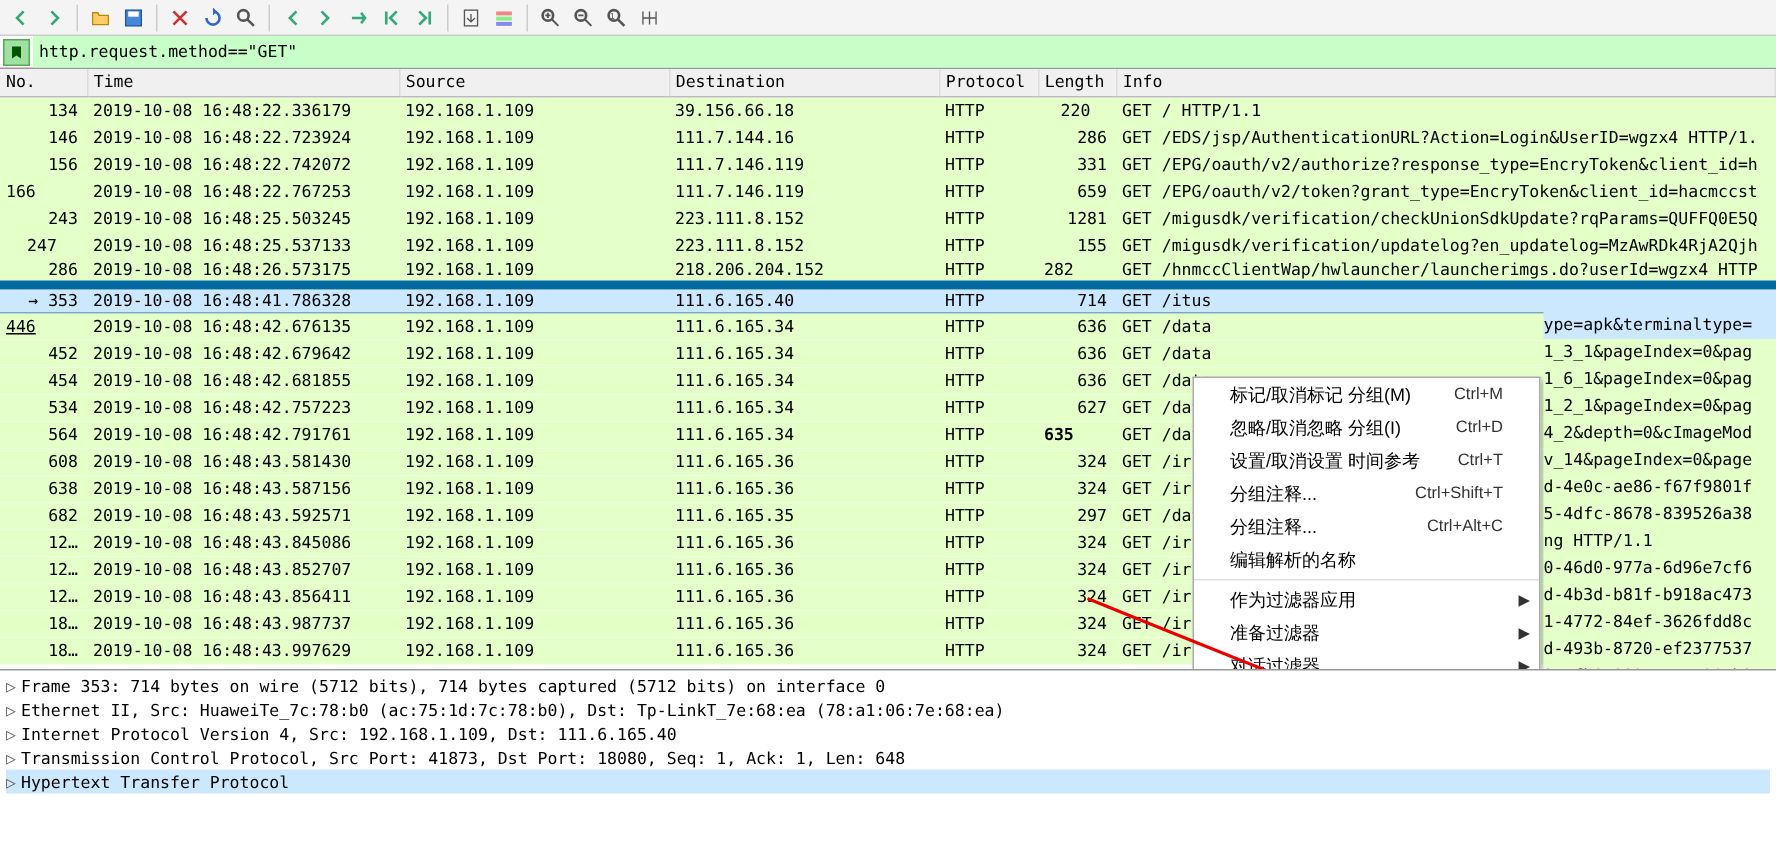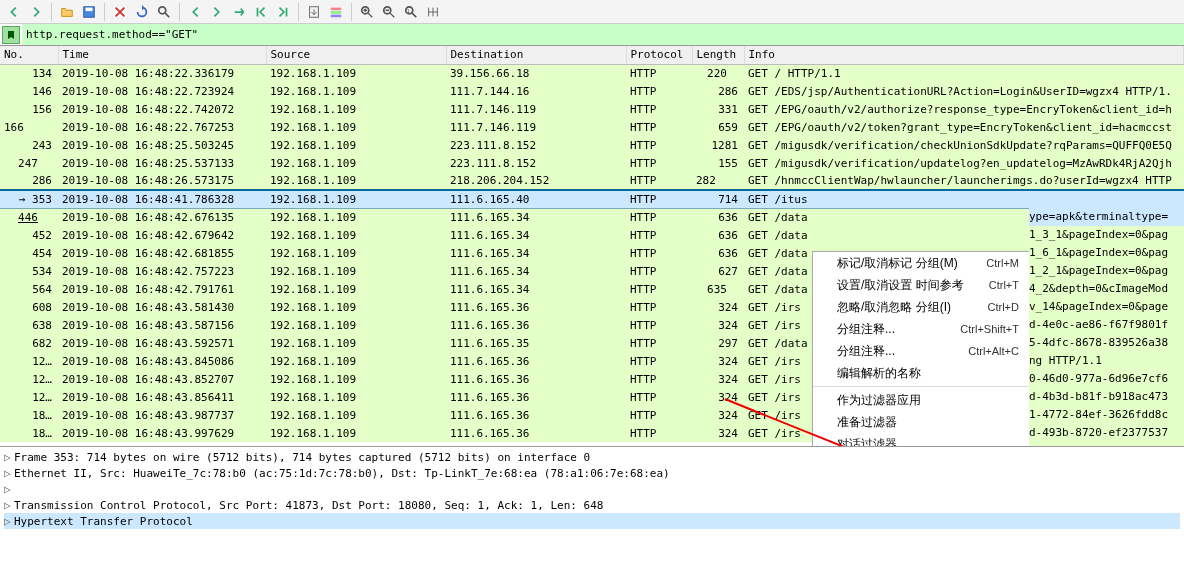--- a/index.html
+++ b/index.html
@@ -8,26 +8,26 @@
   .toolbar .tbtn { width: 20px; height: 20px; display:flex; align-items:center; justify-content:center; }
   .toolbar .sep { width: 1px; height: 18px; background: #ccc; margin: 0 3px; }
   .tbtn svg { width:14px; height:14px; }
   .filter-bar { display:flex; align-items:center; height: 22px; border-bottom: 1px solid #999; background:#fff; }
   .filter-ok { width: 18px; height: 18px; margin: 0 2px; background: #a0e0a0; border: 1px solid #5a5; display:flex;align-items:center;justify-content:center; }
   .filter-input { flex:1; background:#c8ffc8; border:none; font: inherit; padding: 2px 4px; height:100%; outline:none; }
   .packet-list { height: 400px; overflow: hidden; position:relative; }
   table.packets { width: 100%; border-collapse: collapse; table-layout: fixed; }
   table.packets th { background:#f0f0f0; text-align:left; font-weight:normal; padding:1px 4px; border-right:1px solid #ddd; border-bottom:1px solid #bbb; height:18px; }
   table.packets td { padding:1px 4px; white-space:nowrap; overflow:hidden; height:18px; background:#e4ffc7; }
-  tr.selected td { background:#cce8ff !important; border-top:2px solid #0369a1; border-bottom:1px solid #7ab; }
+  tr.selected td { background:#cce8ff !important; border-top:6px solid #0369a1; border-bottom:1px solid #7ab; }
   .details { border-top:1px solid #999; padding:2px 4px; }
   .details .line { white-space:nowrap; height:16px; display:flex; align-items:center; }
   .details .tri { display:inline-block; width:10px; color:#666; }
   .details .sel { background:#cce8ff; }
-  .ctxmenu { position:absolute; top:205px; left:795px; width:232px; background:#fff; border:1px solid #aaa; box-shadow:2px 2px 4px rgba(0,0,0,0.25); font-family:"Microsoft YaHei","SimSun",sans-serif; font-size:12px;margin-left:17px; }
+  .ctxmenu { position:absolute; top:205px; left:795px; width:232px; background:#fff; border:1px solid #aaa; box-shadow:2px 2px 4px rgba(0,0,0,0.25); font-family:"Microsoft YaHei","SimSun",sans-serif; font-size:12px; }
   .ctxmenu .mitem { display:flex; align-items:center; height:22px; padding:0 24px 0 24px; position:relative; }
   .ctxmenu .mitem .shortcut { margin-left:auto; color:#333; font-size:11px; }
   .ctxmenu .mitem .sub { position:absolute; right:6px; font-size:10px; color:#333; }
   .ctxmenu hr { border:none; border-top:1px solid #ddd; margin:2px 0; }
   .red-arrow { position:absolute; pointer-events:none; }
   .watermark { position:absolute; right:6px; bottom:60px; color:#bbb; font-family:sans-serif; font-size:11px; }
 </style>
 </head>
 <body>
 
@@ -237,21 +237,21 @@
         <tr class="selected">
           <td style="text-align: right; padding-right: 6px;">→  353</td>
           <td>2019-10-08 16:48:41.786328</td>
           <td>192.168.1.109</td>
           <td>111.6.165.40</td>
           <td>HTTP</td>
           <td style="text-align: right; padding-right: 6px;">  714</td>
           <td style="position: relative;">GET /itus</td>
         </tr>
         <tr>
-          <td style="text-align: center; padding-right: 6px; text-decoration: underline;"> 446</td>
+          <td style="text-align: left; padding-right: 6px; text-decoration: underline;"> 446</td>
           <td>2019-10-08 16:48:42.676135</td>
           <td>192.168.1.109</td>
           <td>111.6.165.34</td>
           <td>HTTP</td>
           <td style="text-align: right; padding-right: 6px;">  636</td>
           <td style="position: relative;">GET /data</td>
         </tr>
         <tr>
           <td style="text-align: right; padding-right: 6px;"> 452</td>
           <td>2019-10-08 16:48:42.679642</td>
@@ -278,21 +278,21 @@
           <td>HTTP</td>
           <td style="text-align: right; padding-right: 6px;">  627</td>
           <td style="position: relative;">GET /data</td>
         </tr>
         <tr>
           <td style="text-align: right; padding-right: 6px;"> 564</td>
           <td>2019-10-08 16:48:42.791761</td>
           <td>192.168.1.109</td>
           <td>111.6.165.34</td>
           <td>HTTP</td>
-          <td style="text-align: center; padding-right: 6px;">  635</td>
+          <td style="text-align: left; padding-right: 6px; font-weight: bold;">  635</td>
           <td style="position: relative;">GET /data</td>
         </tr>
         <tr>
           <td style="text-align: right; padding-right: 6px;"> 608</td>
           <td>2019-10-08 16:48:43.581430</td>
           <td>192.168.1.109</td>
           <td>111.6.165.36</td>
           <td>HTTP</td>
           <td style="text-align: right; padding-right: 6px;">  324</td>
           <td style="position: relative;">GET /irs</td>
@@ -362,26 +362,26 @@
         </tr>
       </tbody>
   </table>
 
   <div class="ctxmenu" id="ctxmenu">
       <div class="mitem">
         <span>标记/取消标记 分组(M)</span>
         <span class="shortcut">Ctrl+M</span>
       </div>
       <div class="mitem">
+        <span>忽略/取消忽略 分组(I)</span>
+        <span class="shortcut">Ctrl+D</span>
+      </div>
+      <div class="mitem">
         <span>设置/取消设置 时间参考</span>
         <span class="shortcut">Ctrl+T</span>
-      </div>
-      <div class="mitem">
-        <span>忽略/取消忽略 分组(I)</span>
-        <span class="shortcut">Ctrl+D</span>
       </div>
       <div class="mitem">
         <span>分组注释...</span>
         <span class="shortcut">Ctrl+Shift+T</span>
       </div>
       <div class="mitem">
         <span>分组注释...</span>
         <span class="shortcut">Ctrl+Alt+C</span>
       </div>
       <div class="mitem">
@@ -427,20 +427,21 @@
   <div class="line">
       <span class="tri">▷</span>
       <span>Frame 353: 714 bytes on wire (5712 bits), 714 bytes captured (5712 bits) on interface 0</span>
     </div>
   <div class="line">
       <span class="tri">▷</span>
       <span>Ethernet II, Src: HuaweiTe_7c:78:b0 (ac:75:1d:7c:78:b0), Dst: Tp-LinkT_7e:68:ea (78:a1:06:7e:68:ea)</span>
     </div>
   <div class="line">
       <span class="tri">▷</span>
+      <span>Internet Protocol Version 4, Src: 192.168.1.109, Dst: 111.6.165.40</span>
     </div>
   <div class="line">
       <span class="tri">▷</span>
       <span>Transmission Control Protocol, Src Port: 41873, Dst Port: 18080, Seq: 1, Ack: 1, Len: 648</span>
     </div>
   <div class="line sel">
       <span class="tri">▷</span>
       <span>Hypertext Transfer Protocol</span>
     </div>
 </div>

